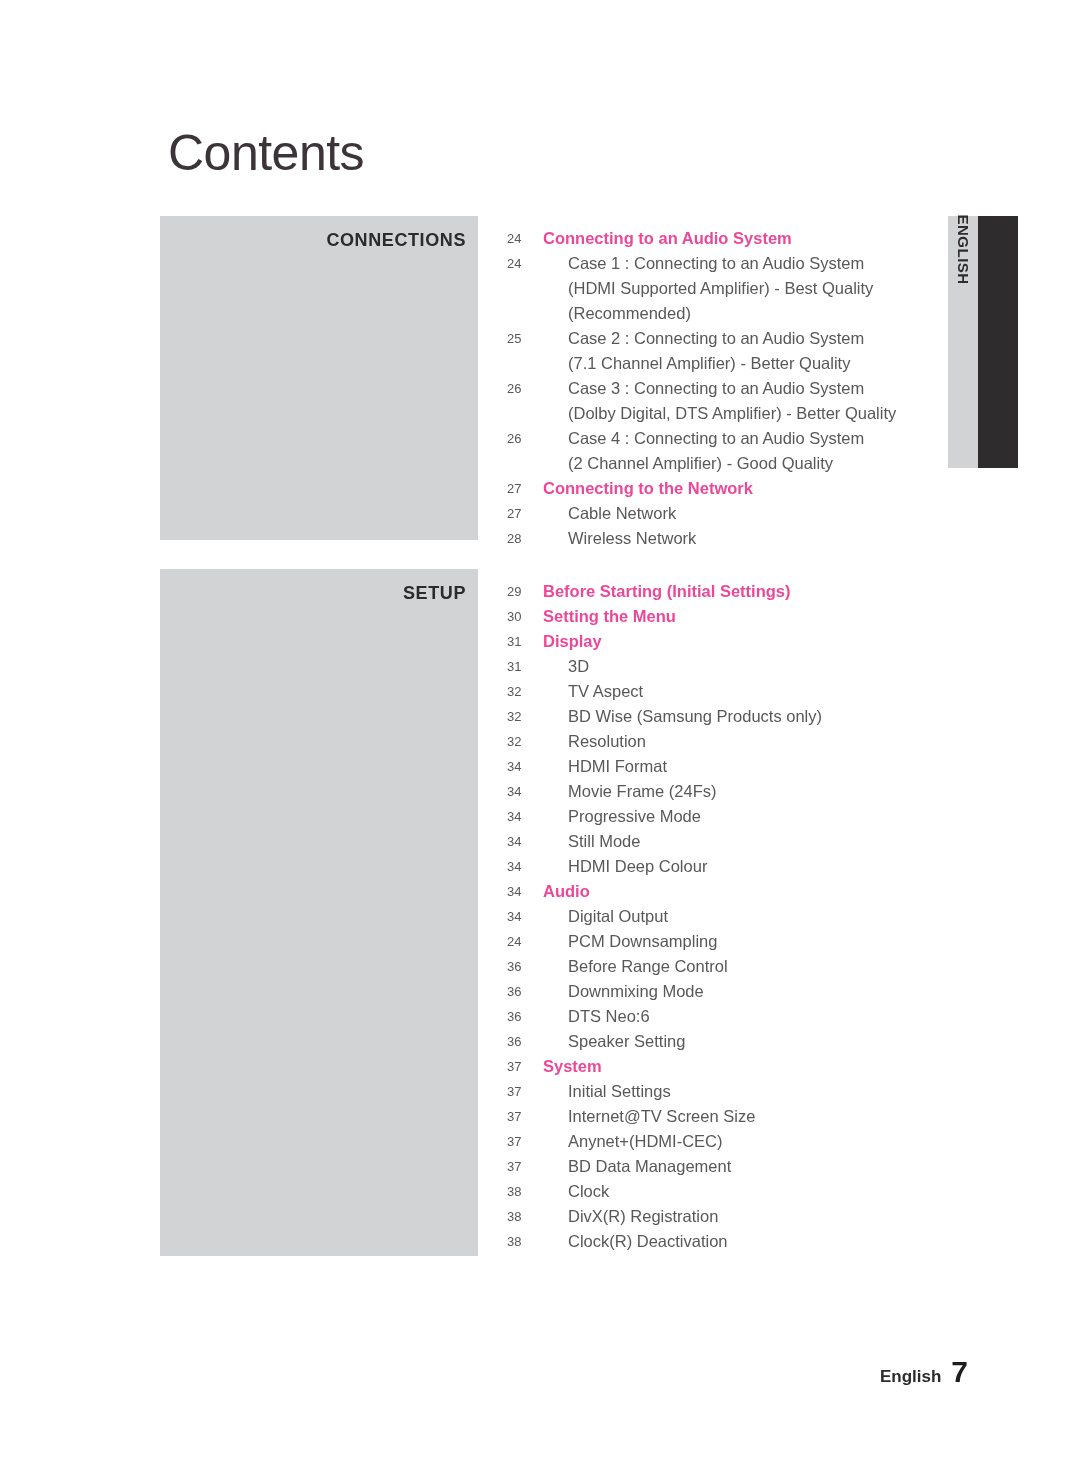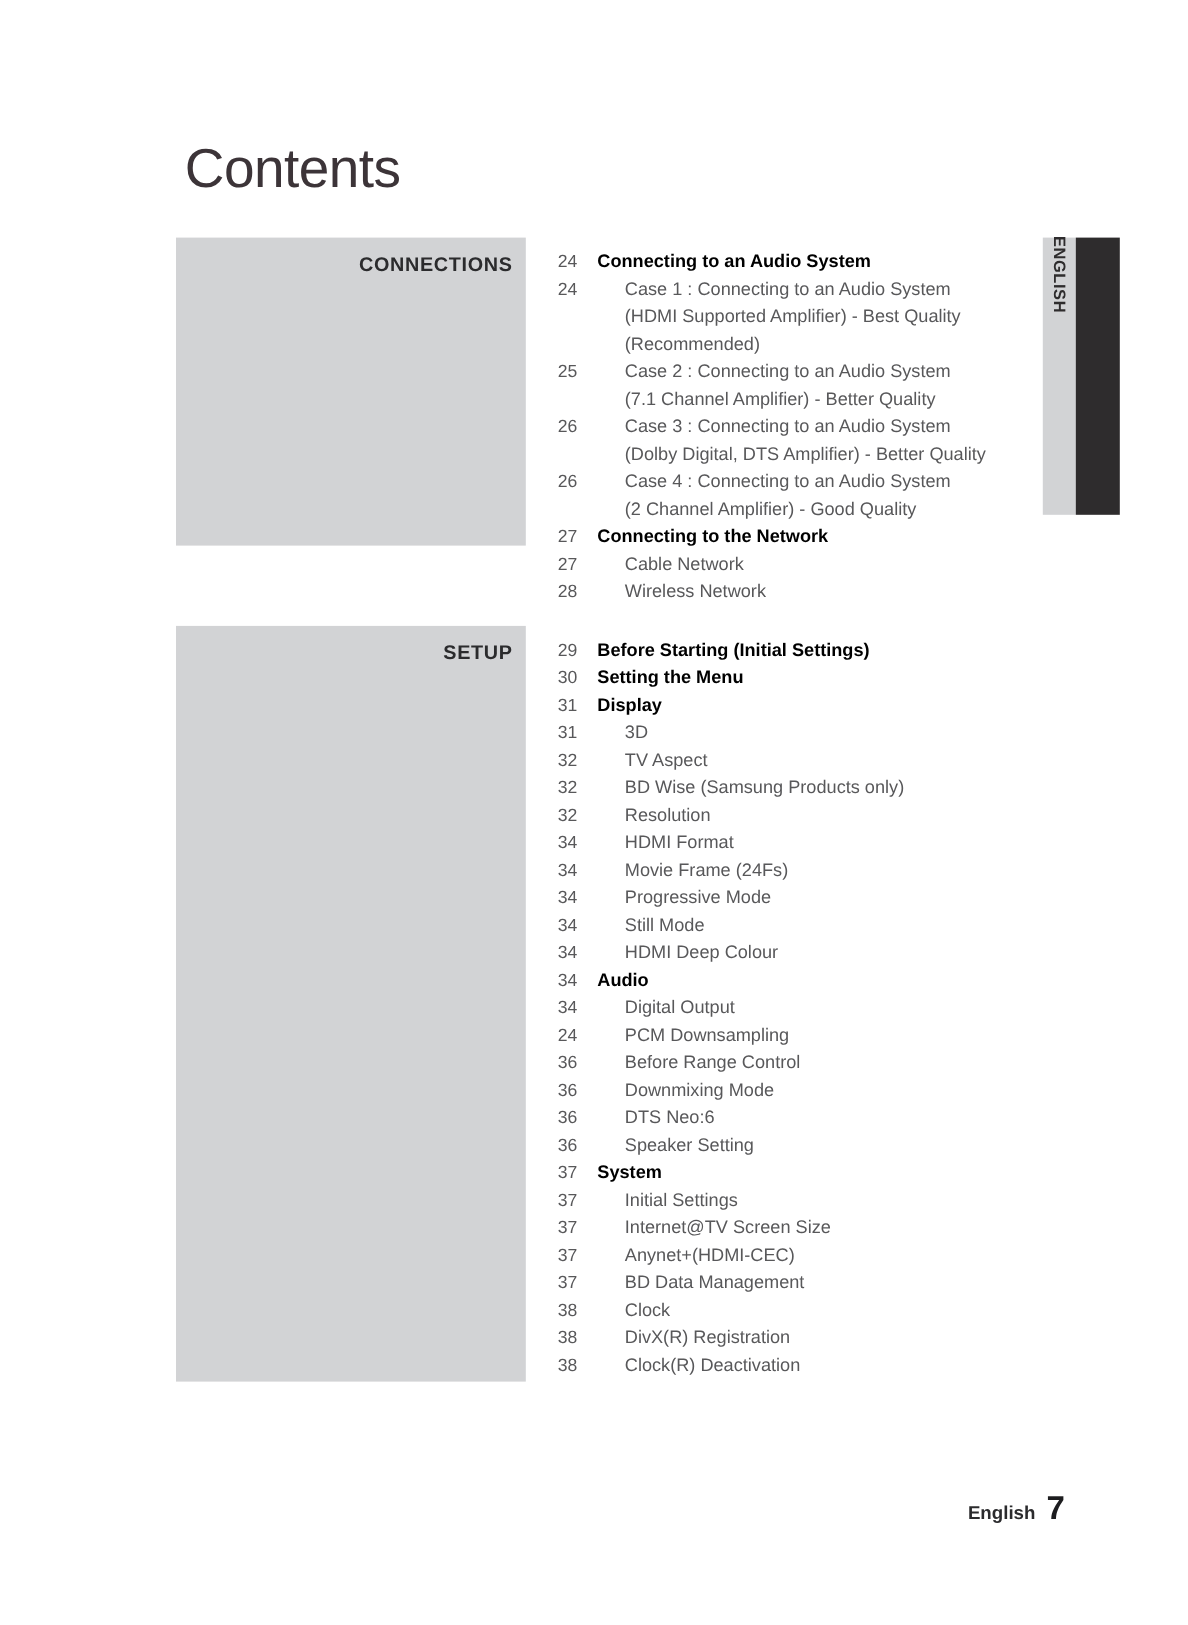--- a/index.html
+++ b/index.html
@@ -93,37 +93,37 @@
     left: 495px;
     width: 470px;
   }
   .toc-row {
     display: flex;
     align-items: flex-start;
     min-height: 25px;
   }
   .toc-page {
     flex: 0 0 48px;
-    font-size: 16px;
+    font-size: 13px;
     font-weight: normal;
     color: #58585a;
     line-height: 25px;
     text-align: left;
     padding-left: 12px;
     box-sizing: border-box;
   }
   .toc-text {
     flex: 1 1 auto;
     font-size: 16.5px;
     line-height: 25px;
     color: #58585a;
   }
   .toc-row.level-1 > .toc-text {
     font-weight: bold;
-    color: #000000;
+    color: #ec4899;
     padding-left: 0px;
   }
   .toc-row.level-1 > .toc-page {
     color: #58585a;
   }
   .toc-row.level-2 > .toc-text {
     font-weight: normal;
     padding-left: 25px;
     color: #58585a;
   }
@@ -156,21 +156,21 @@
 <body>
 
 <div class="page-title">Contents</div>
 
 <div class="lang-tab">
   <div class="light-band"></div>
   <div class="dark-band"></div>
   <div class="lang-label">ENGLISH</div>
 </div>
 
-<div class="sec-block" id="block-connections" style="top: 216px; height: 280px;">
+<div class="sec-block" id="block-connections" style="top: 216px; height: 324px;">
   <div class="sec-title">CONNECTIONS</div>
 </div>
 
 <div class="sec-block" id="block-setup" style="top: 569px; height: 687px;">
   <div class="sec-title">SETUP</div>
 </div>
 
 <div class="toc" id="toc-connections" style="top: 226px;">
     <div class="toc-row level-1">
       <div class="toc-page">24</div>

